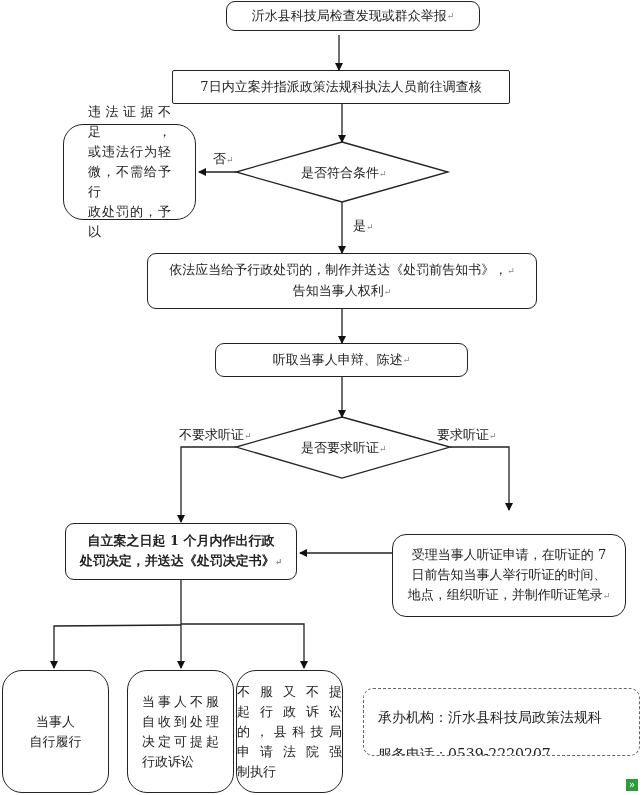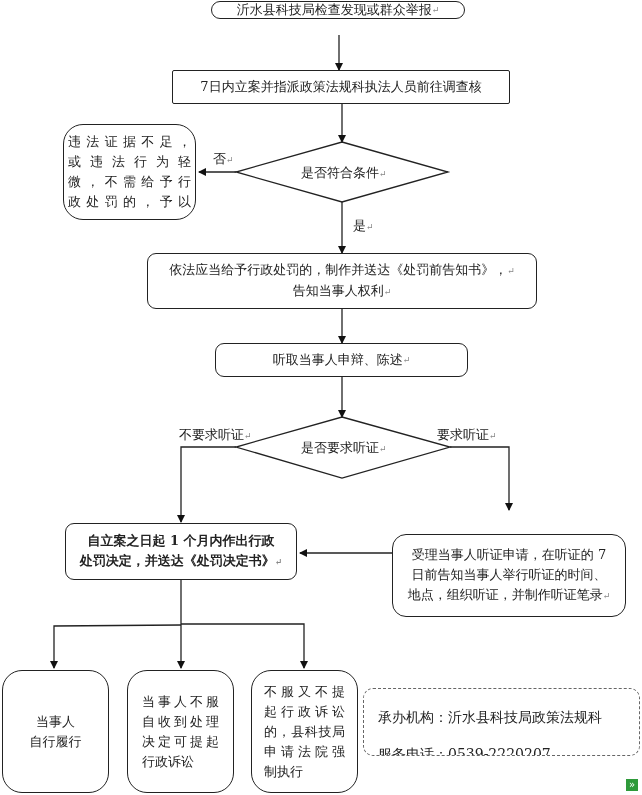--- a/index.html
+++ b/index.html
@@ -38,34 +38,34 @@
     <polygon points="342,417 450,447 342,478 236,447" fill="#fff"></polygon>
     <polyline points="236,447 181,447 181,522" marker-end="url(#ah)"></polyline>
     <polyline points="450,447 509,447 509,510" marker-end="url(#ah)"></polyline>
     <line x1="392" y1="553" x2="300" y2="553" marker-end="url(#ah)"></line>
     <line x1="181" y1="580" x2="181" y2="668" marker-end="url(#ah)"></line>
     <polyline points="181,625 54,626 54,668" marker-end="url(#ah)"></polyline>
     <polyline points="181,624 304,624 304,668" marker-end="url(#ah)"></polyline>
   </g>
 </svg>
 
-<div class="box" style="left:211px;top:1px;width:254px;height:18px;align-items:center;">
+<div class="box" style="left:226px;top:1px;width:254px;height:30px;align-items:center;">
   <span>沂水县科技局检查发现或群众举报</span>
     <span class="ret">↵</span>
 </div>
 
 <div class="box" style="left:172px;top:70px;width:338px;height:34px;border-radius:2px;text-align:center;">
   <span>7日内立案并指派政策法规科执法人员前往调查核</span>
 </div>
 
 <div class="dt" style="left:301px;top:165px;"><span>是否符合条件</span><span class="ret">↵</span></div>
 <div class="label" style="left:213px;top:151px;"><span>否</span><span class="ret">↵</span></div>
 <div class="label" style="left:353px;top:218px;"><span>是</span><span class="ret">↵</span></div>
 
-<div class="box tall justify" style="left:63px;top:124px;width:133px;height:96px;flex-direction:column;padding:0 4px;">
+<div class="box tall justify" style="left:63px;top:124px;width:133px;height:96px;flex-direction:column;padding:0 24px;">
   <div style="width:100%">违法证据不足，</div>
   <div style="width:100%">或违法行为轻</div>
   <div style="width:100%">微，不需给予行</div>
   <div style="width:100%">政处罚的，予以</div>
 </div>
 
 <div class="box" style="left:147px;top:253px;width:390px;height:56px;flex-direction:column;">
   <div><span>依法应当给予行政处罚的，制作并送达《处罚前告知书》，</span><span class="ret">↵</span></div>
   <div><span>告知当事人权利</span><span class="ret">↵</span></div>
 </div>
@@ -95,21 +95,21 @@
   <div>自行履行</div>
 </div>
 
 <div class="box tall justify" style="left:127px;top:670px;width:107px;height:123px;flex-direction:column;padding:7px 14px;">
   <div style="width:100%">当事人不服</div>
   <div style="width:100%">自收到处理</div>
   <div style="width:100%">决定可提起</div>
   <div style="width:100%;text-align-last:left;">行政诉讼</div>
 </div>
 
-<div class="box tall justify" style="left:251px;top:670px;width:107px;height:123px;flex-direction:column;padding:0 12px;">
+<div class="box tall justify" style="left:236px;top:670px;width:107px;height:123px;flex-direction:column;padding:0 0;">
   <div style="width:100%">不服又不提</div>
   <div style="width:100%">起行政诉讼</div>
   <div style="width:100%">的，县科技局</div>
   <div style="width:100%">申请法院强</div>
   <div style="width:100%;text-align-last:left;">制执行</div>
 </div>
 
 <div class="dashed" style="left:363px;top:688px;width:277px;height:68px;">
   <div style="position:absolute;left:14px;top:20px;font-size:14px;white-space:nowrap;">承办机构：沂水县科技局政策法规科</div>
   <div style="position:absolute;left:14px;top:57px;font-size:14px;white-space:nowrap;">服务电话：0539-2220207</div>

